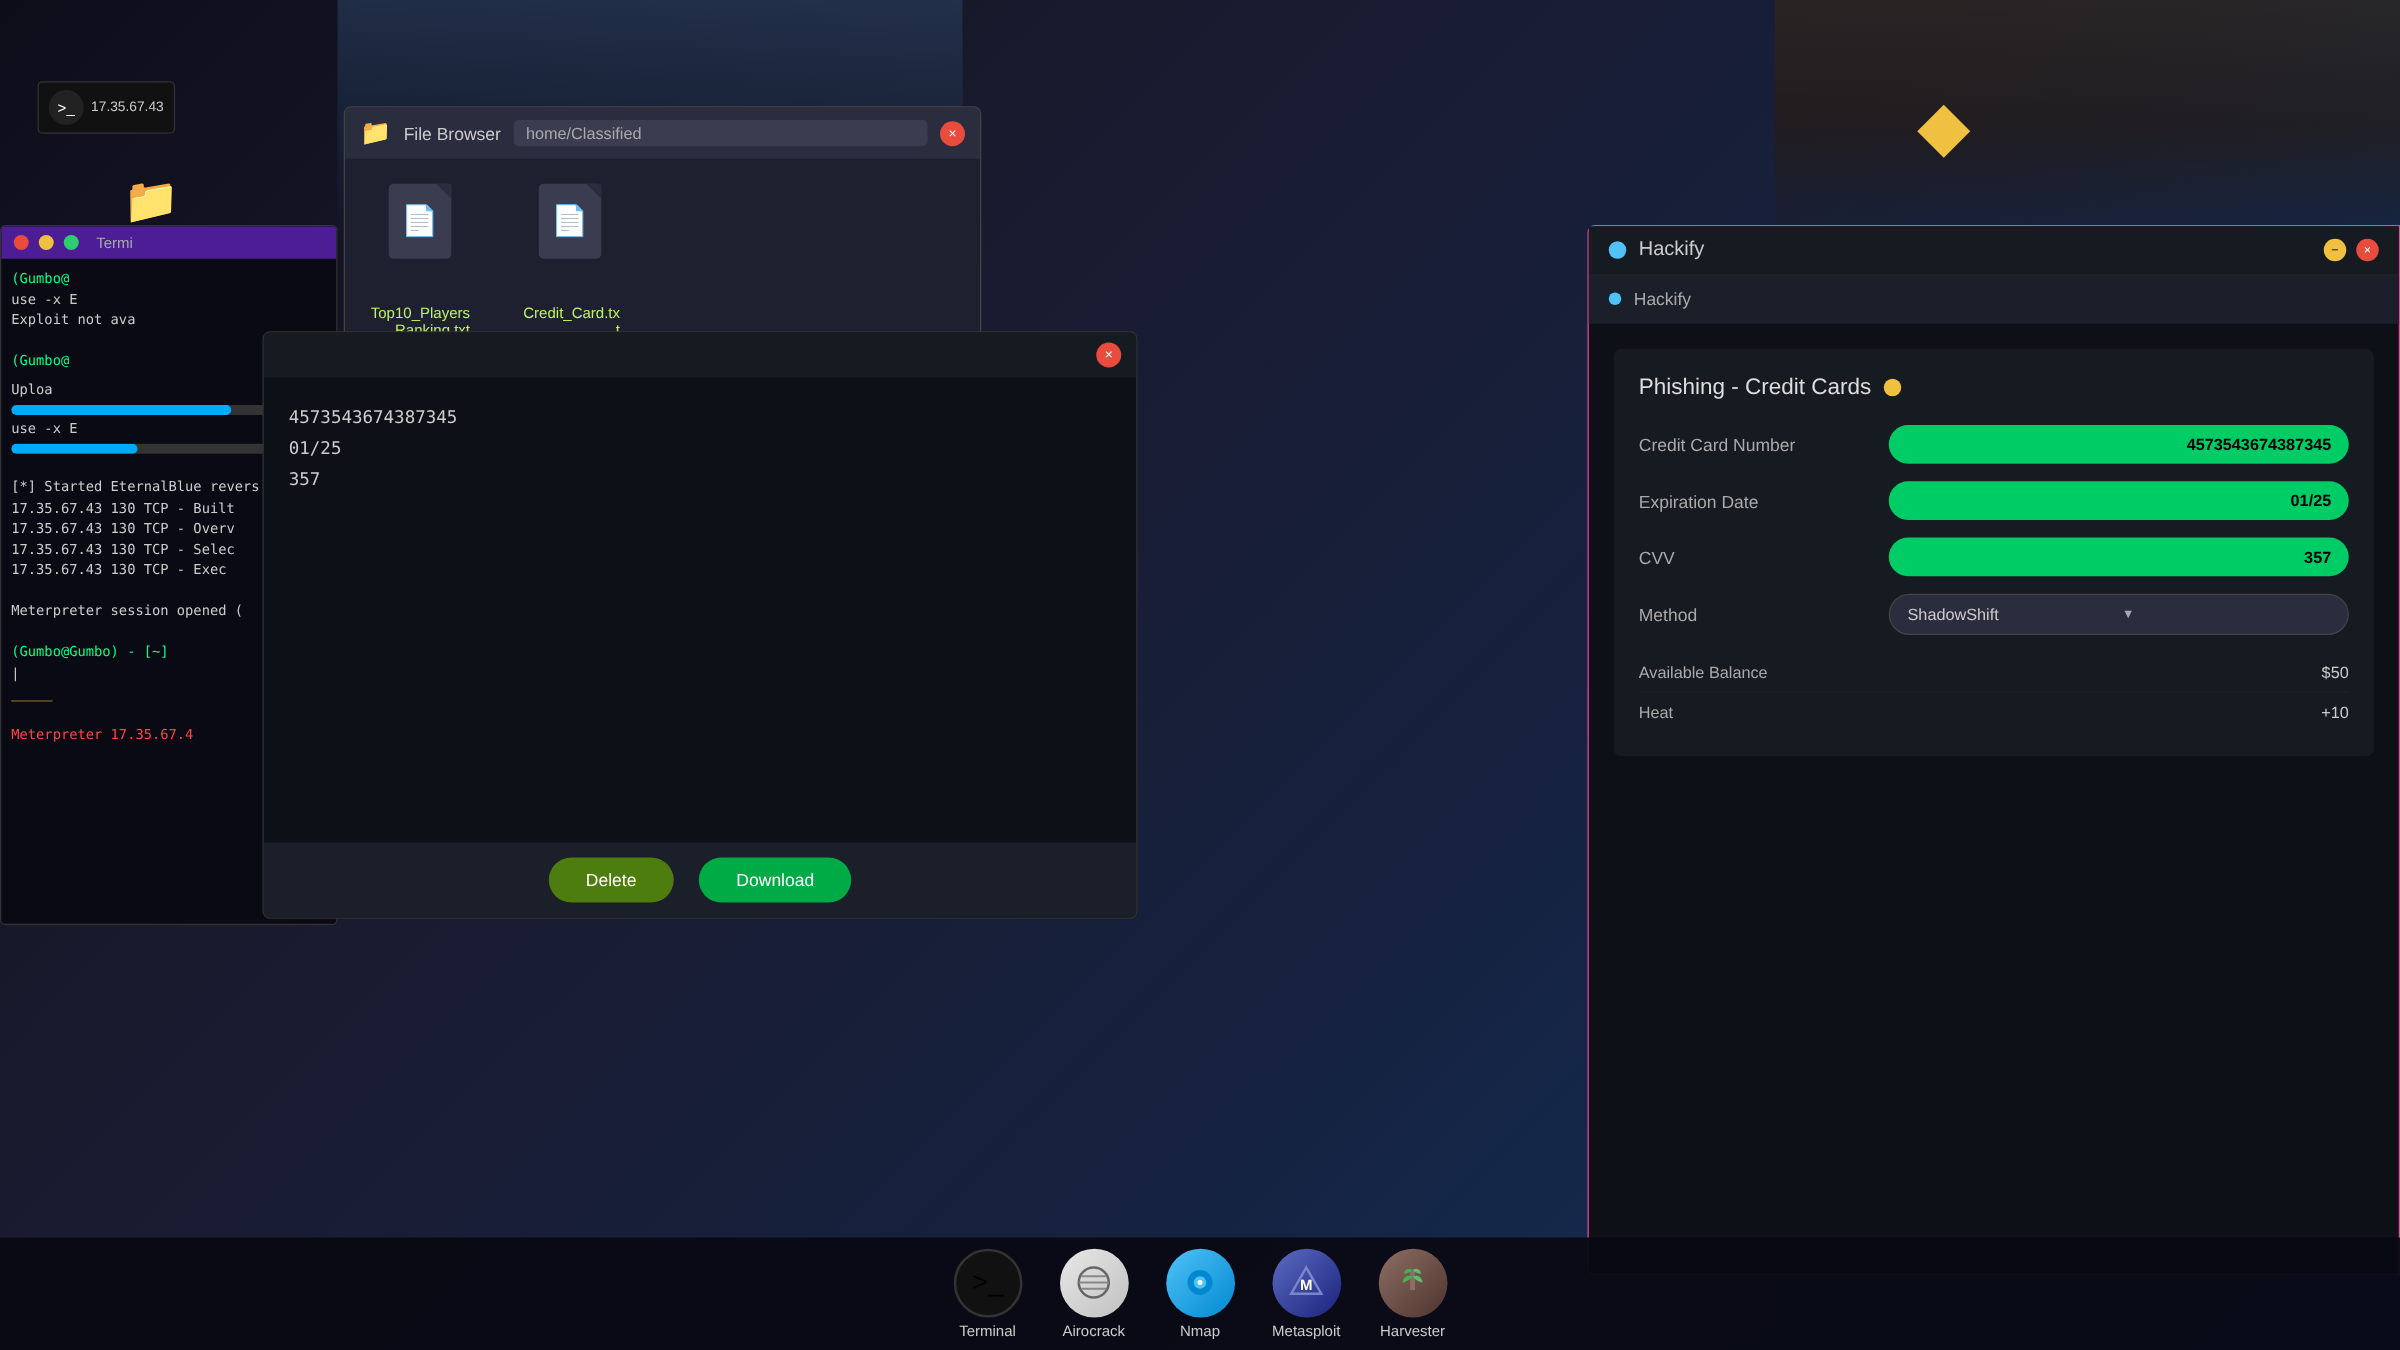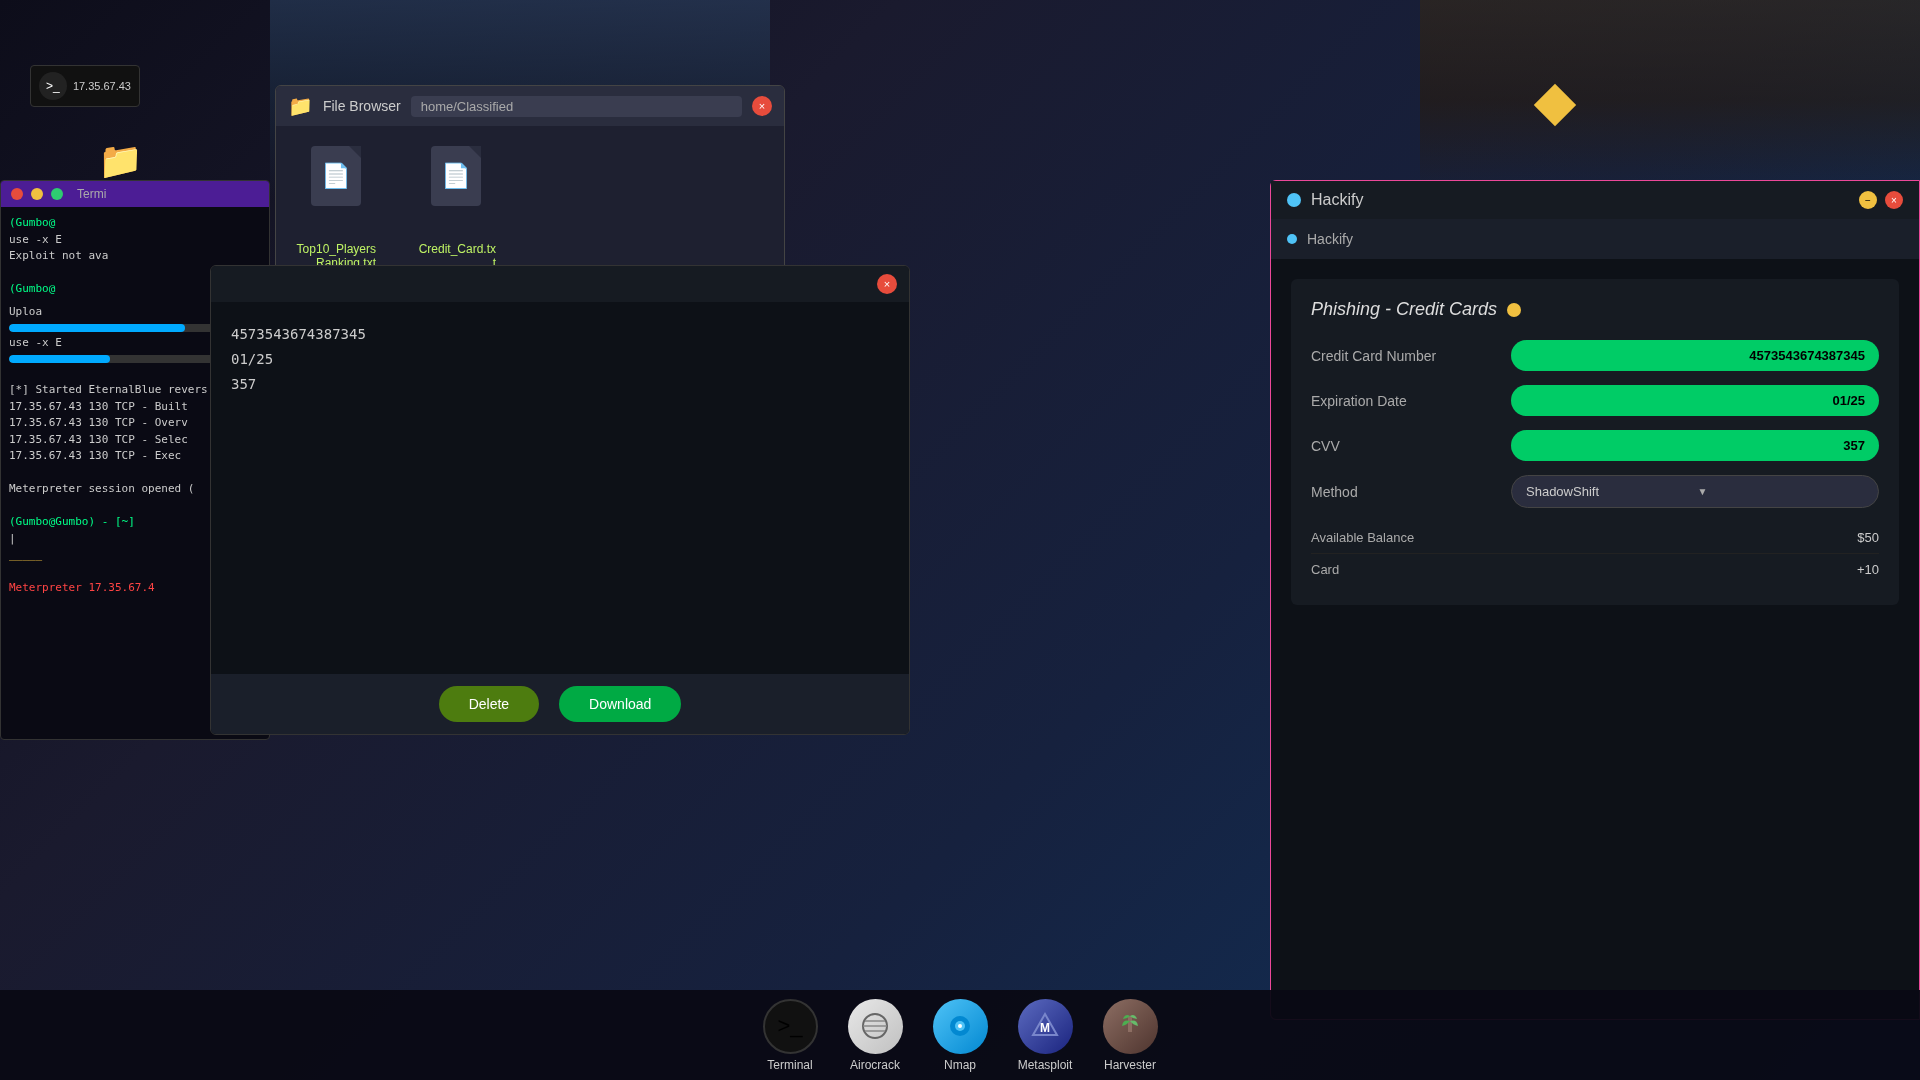--- a/index.html
+++ b/index.html
@@ -332,21 +332,20 @@
     }
     .phishing-header {
       display: flex;
       align-items: center;
       gap: 10px;
       margin-bottom: 20px;
     }
     .phishing-title {
       color: #ddd;
       font-size: 18px;
-      font-style: italic;
     }
     .phishing-dot {
       width: 14px;
       height: 14px;
       background: #f0c040;
       border-radius: 50%;
     }
 
     .field-row {
       display: flex;
@@ -627,21 +626,21 @@
         </div>
       </div>
 
 
       <div class="info-section">
         <div class="info-row">
           <span class="info-key">Available Balance</span>
           <span class="info-val">$50</span>
         </div>
         <div class="info-row">
-          <span class="info-key">Card</span>
+          <span class="info-key">Heat</span>
           <span class="info-val">+10</span>
         </div>
       </div>
     </div>
   </div>
 </div>
 
 <div class="taskbar">
   <div class="taskbar-item">
     <div class="taskbar-icon terminal">&gt;_</div>

